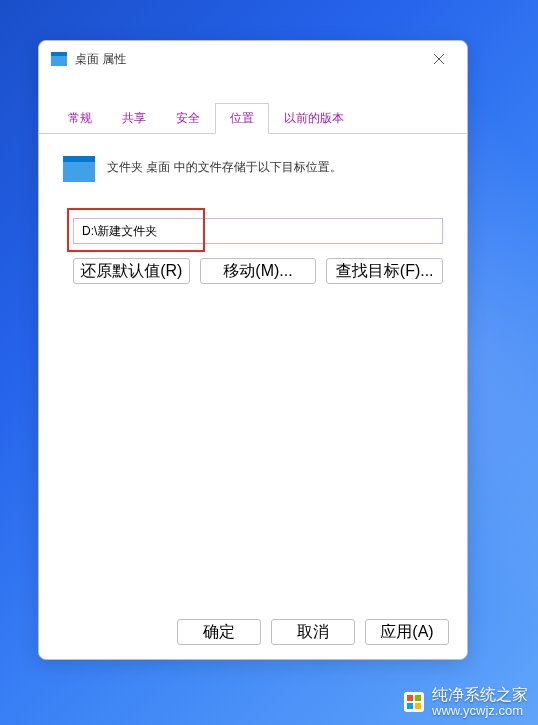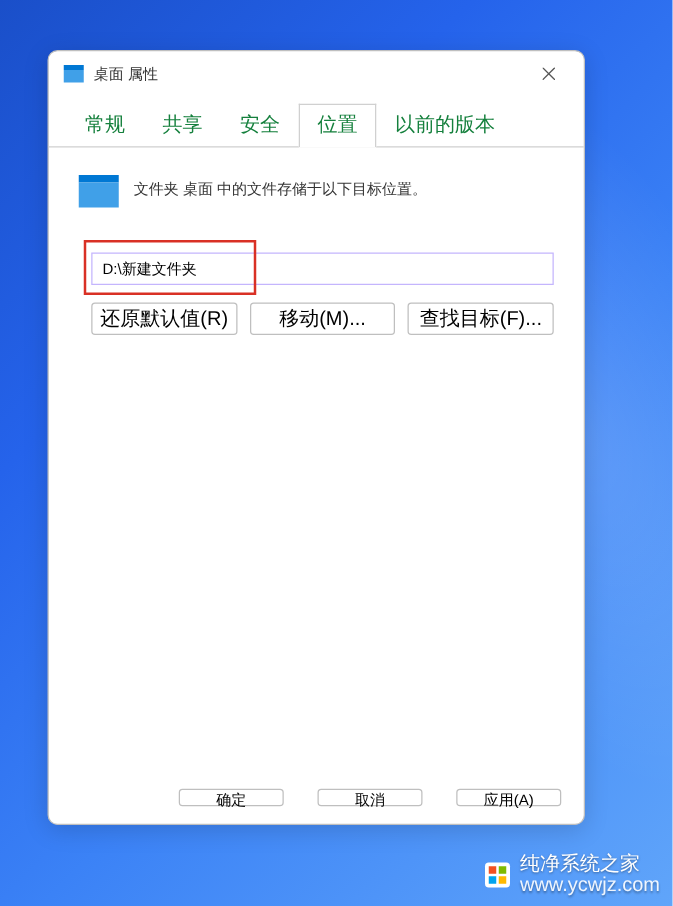--- a/index.html
+++ b/index.html
@@ -76,26 +76,27 @@
       font-size: 14px;
     }
     .tabs {
       display: flex;
       border-bottom: 1px solid #d0d0d0;
       padding: 0 14px;
       margin-top: 6px;
     }
     .tab {
       padding: 6px 14px;
-      font-size: 16px;
-      color: #15803d;
+      font-size: 12px;
+      color: #a21caf;
       cursor: pointer;
       border: 1px solid transparent;
       border-bottom: none;
       position: relative;
+      margin-top: 20px;
     }
     .tab.active {
       border: 1px solid #d0d0d0;
       border-bottom: 1px solid #fff;
       margin-bottom: -1px;
       background: #fff;
     }
     .content {
       flex: 1;
       padding: 20px 24px;
@@ -172,28 +173,27 @@
       font-family: inherit;
     }
     .footer {
       padding: 14px 18px;
       display: flex;
       justify-content: flex-end;
       gap: 10px;
     }
     .footer-btn {
       width: 84px;
-      height: 14px;
+      height: 26px;
       border: 1px solid #bfbfbf;
       background: #fff;
-      font-size: 12px;
+      font-size: 16px;
       cursor: pointer;
       border-radius: 3px;
       font-family: inherit;
-      margin-left: 17px;
     }
     .watermark {
       position: absolute;
       bottom: 7px;
       right: 10px;
       display: flex;
       align-items: center;
       gap: 8px;
       color: #fff;
       font-size: 16px;
@@ -220,21 +220,21 @@
       width: 6px; height: 6px;
       background: #7fba00;
       box-shadow: -8px 8px 0 #00a4ef, 0 8px 0 #ffb900;
     }
     .watermark-text {
       display: flex;
       flex-direction: column;
       line-height: 1.1;
     }
     .watermark-url {
-      font-size: 16px;
+      font-size: 13px;
       opacity: 0.9;
     }
   </style>
 </head>
 <body>
 
 <div class="bg-curve"></div>
 
 <div class="dialog">
   <div class="titlebar">

